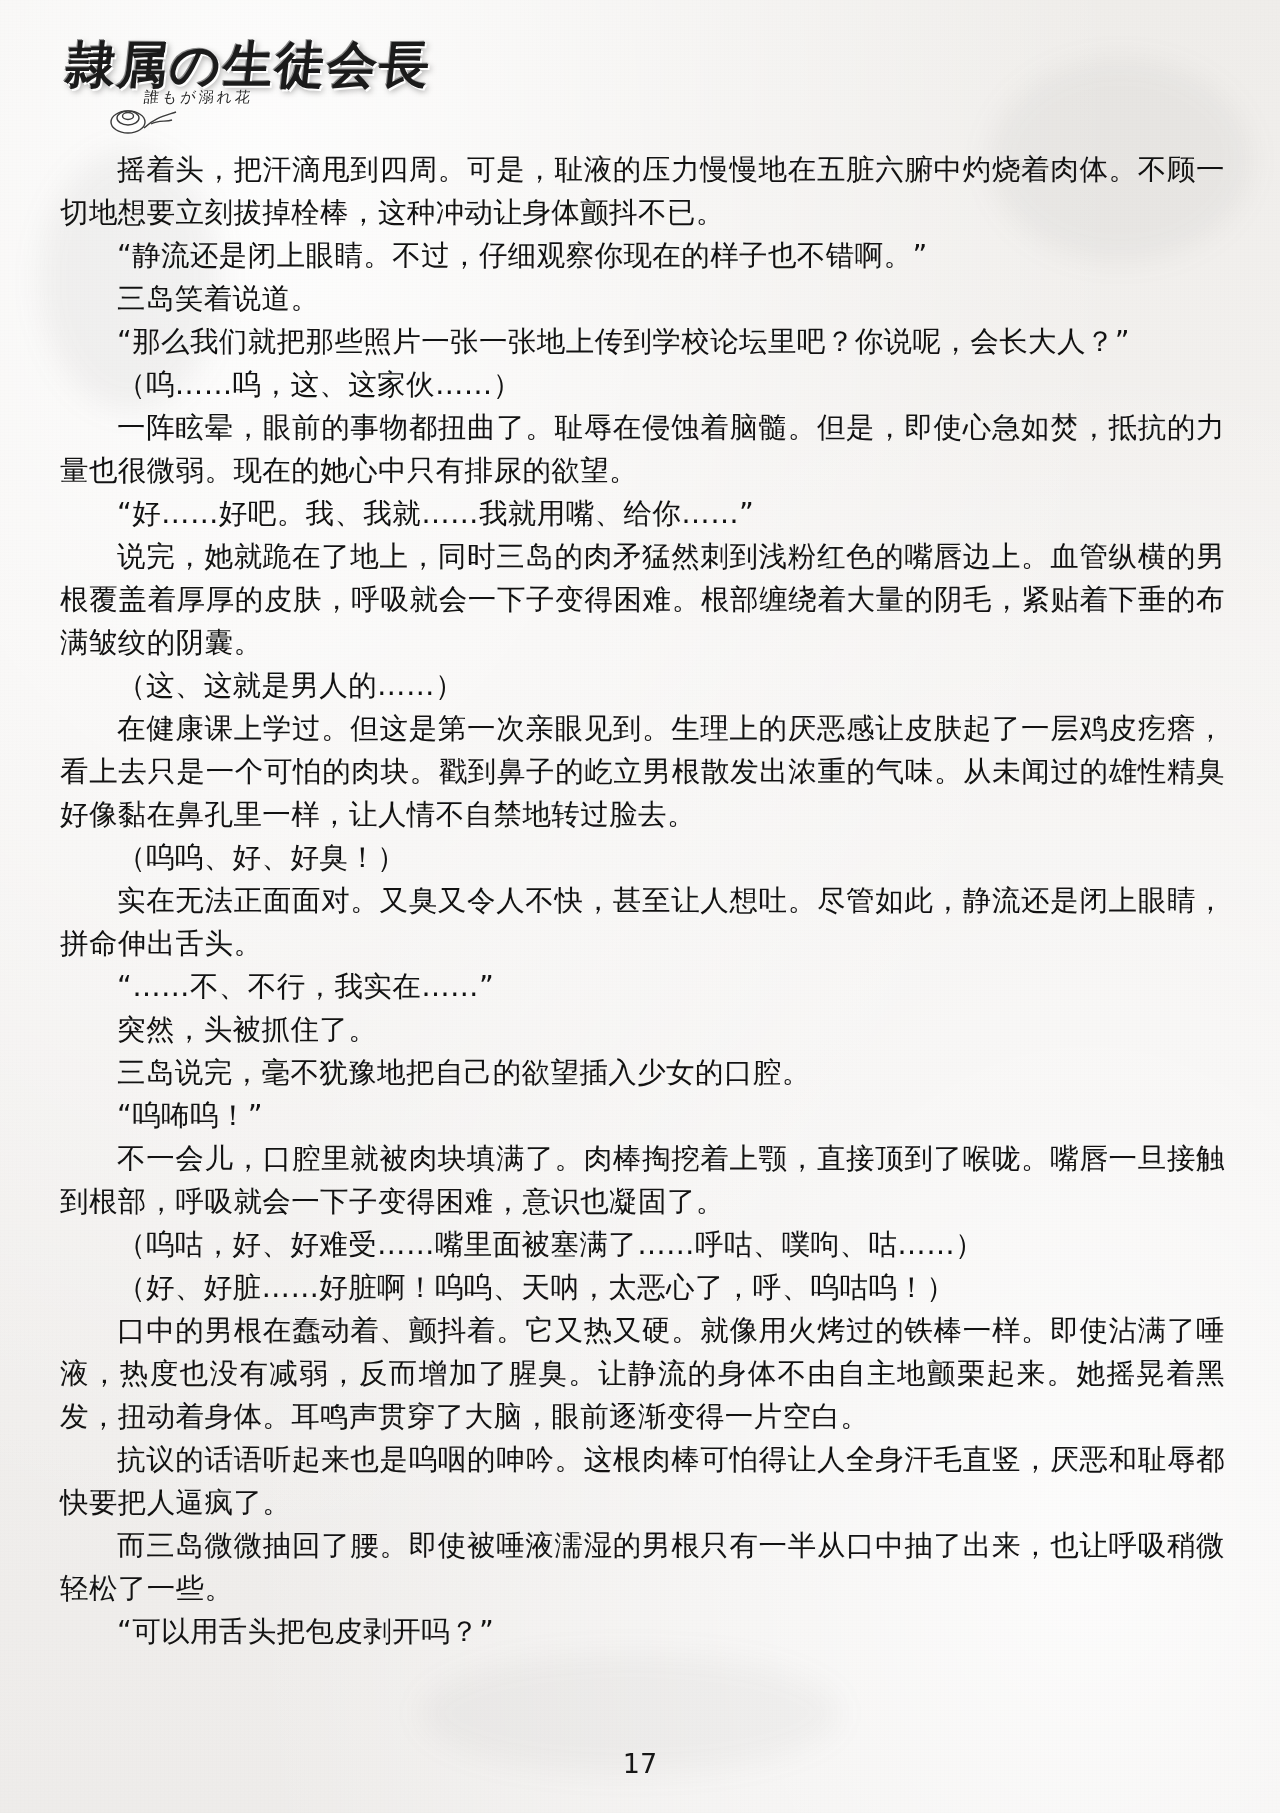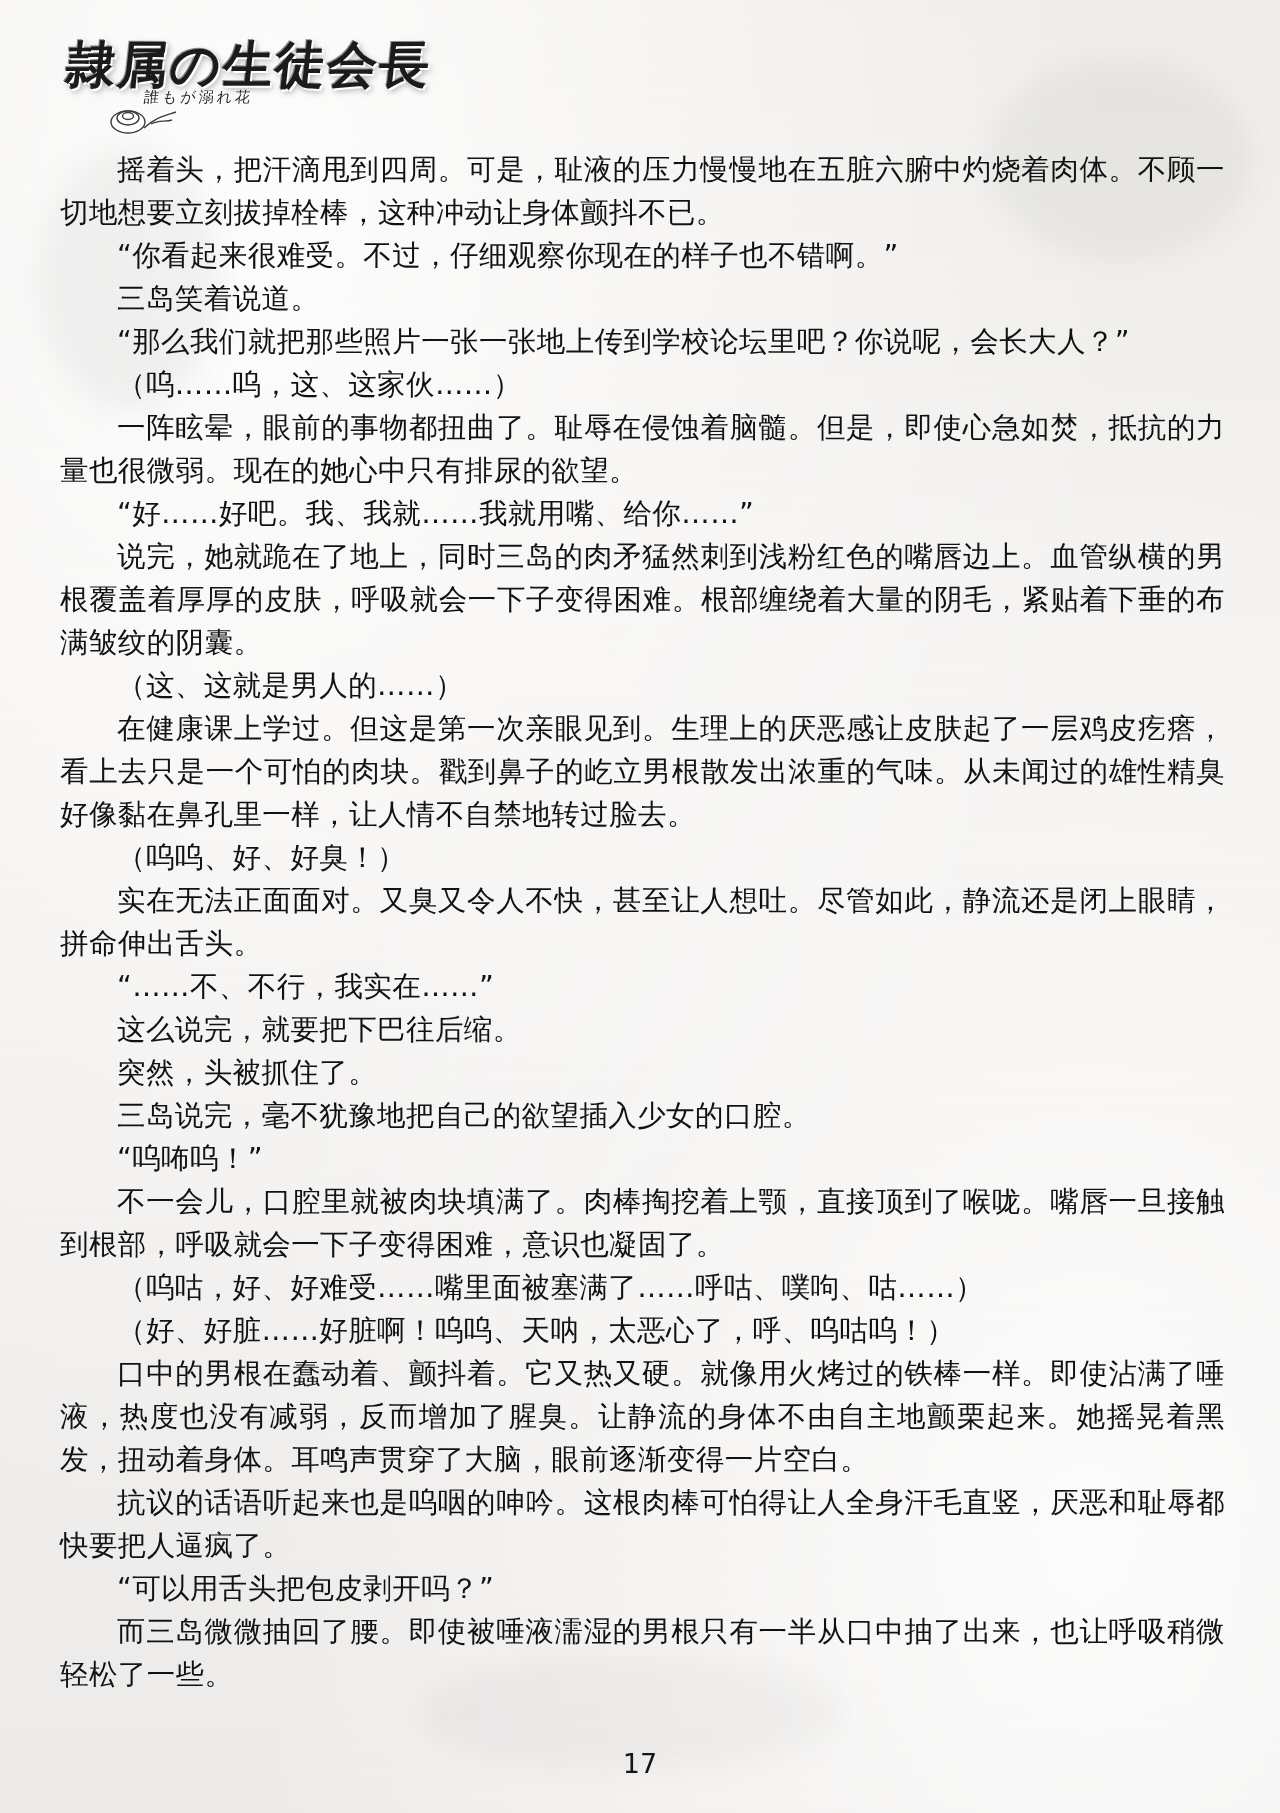--- a/index.html
+++ b/index.html
@@ -135,39 +135,38 @@
         <ellipse cx="22" cy="28" rx="5.5" ry="3.5"></ellipse>
         <path d="M38 40 C48 30, 58 28, 70 24"></path>
         <path d="M45 36 C52 32, 60 34, 66 32"></path>
       </g>
     </svg>
     <div class="logo-sub">誰もが溺れ花</div>
   </div>
 
   <div class="body-text">
     <p>摇着头，把汗滴甩到四周。可是，耻液的压力慢慢地在五脏六腑中灼烧着肉体。不顾一切地想要立刻拔掉栓棒，这种冲动让身体颤抖不已。</p>
-    <p>“你看起来很难受。不过，仔细观察你现在的样子也不错啊。”</p>
+    <p>“静流还是闭上眼睛。不过，仔细观察你现在的样子也不错啊。”</p>
     <p>三岛笑着说道。</p>
     <p>“那么我们就把那些照片一张一张地上传到学校论坛里吧？你说呢，会长大人？”</p>
     <p>（呜……呜，这、这家伙……）</p>
     <p>一阵眩晕，眼前的事物都扭曲了。耻辱在侵蚀着脑髓。但是，即使心急如焚，抵抗的力量也很微弱。现在的她心中只有排尿的欲望。</p>
     <p>“好……好吧。我、我就……我就用嘴、给你……”</p>
     <p>说完，她就跪在了地上，同时三岛的肉矛猛然刺到浅粉红色的嘴唇边上。血管纵横的男根覆盖着厚厚的皮肤，呼吸就会一下子变得困难。根部缠绕着大量的阴毛，紧贴着下垂的布满皱纹的阴囊。</p>
     <p>（这、这就是男人的……）</p>
     <p>在健康课上学过。但这是第一次亲眼见到。生理上的厌恶感让皮肤起了一层鸡皮疙瘩，看上去只是一个可怕的肉块。戳到鼻子的屹立男根散发出浓重的气味。从未闻过的雄性精臭好像黏在鼻孔里一样，让人情不自禁地转过脸去。</p>
     <p>（呜呜、好、好臭！）</p>
     <p>实在无法正面面对。又臭又令人不快，甚至让人想吐。尽管如此，静流还是闭上眼睛，拼命伸出舌头。</p>
     <p>“……不、不行，我实在……”</p>
-    <p>这么说完，就要把下巴往后缩。</p>
     <p>突然，头被抓住了。</p>
     <p>三岛说完，毫不犹豫地把自己的欲望插入少女的口腔。</p>
     <p>“呜咘呜！”</p>
     <p>不一会儿，口腔里就被肉块填满了。肉棒掏挖着上颚，直接顶到了喉咙。嘴唇一旦接触到根部，呼吸就会一下子变得困难，意识也凝固了。</p>
     <p>（呜咕，好、好难受……嘴里面被塞满了……呼咕、噗呴、咕……）</p>
     <p>（好、好脏……好脏啊！呜呜、天呐，太恶心了，呼、呜咕呜！）</p>
     <p>口中的男根在蠢动着、颤抖着。它又热又硬。就像用火烤过的铁棒一样。即使沾满了唾液，热度也没有减弱，反而增加了腥臭。让静流的身体不由自主地颤栗起来。她摇晃着黑发，扭动着身体。耳鸣声贯穿了大脑，眼前逐渐变得一片空白。</p>
     <p>抗议的话语听起来也是呜咽的呻吟。这根肉棒可怕得让人全身汗毛直竖，厌恶和耻辱都快要把人逼疯了。</p>
+    <p>而三岛微微抽回了腰。即使被唾液濡湿的男根只有一半从口中抽了出来，也让呼吸稍微轻松了一些。</p>
     <p>“可以用舌头把包皮剥开吗？”</p>
-    <p>而三岛微微抽回了腰。即使被唾液濡湿的男根只有一半从口中抽了出来，也让呼吸稍微轻松了一些。</p>
   </div>
 
   <div class="page-number">17</div>
 </div>
 
 </body></html>

